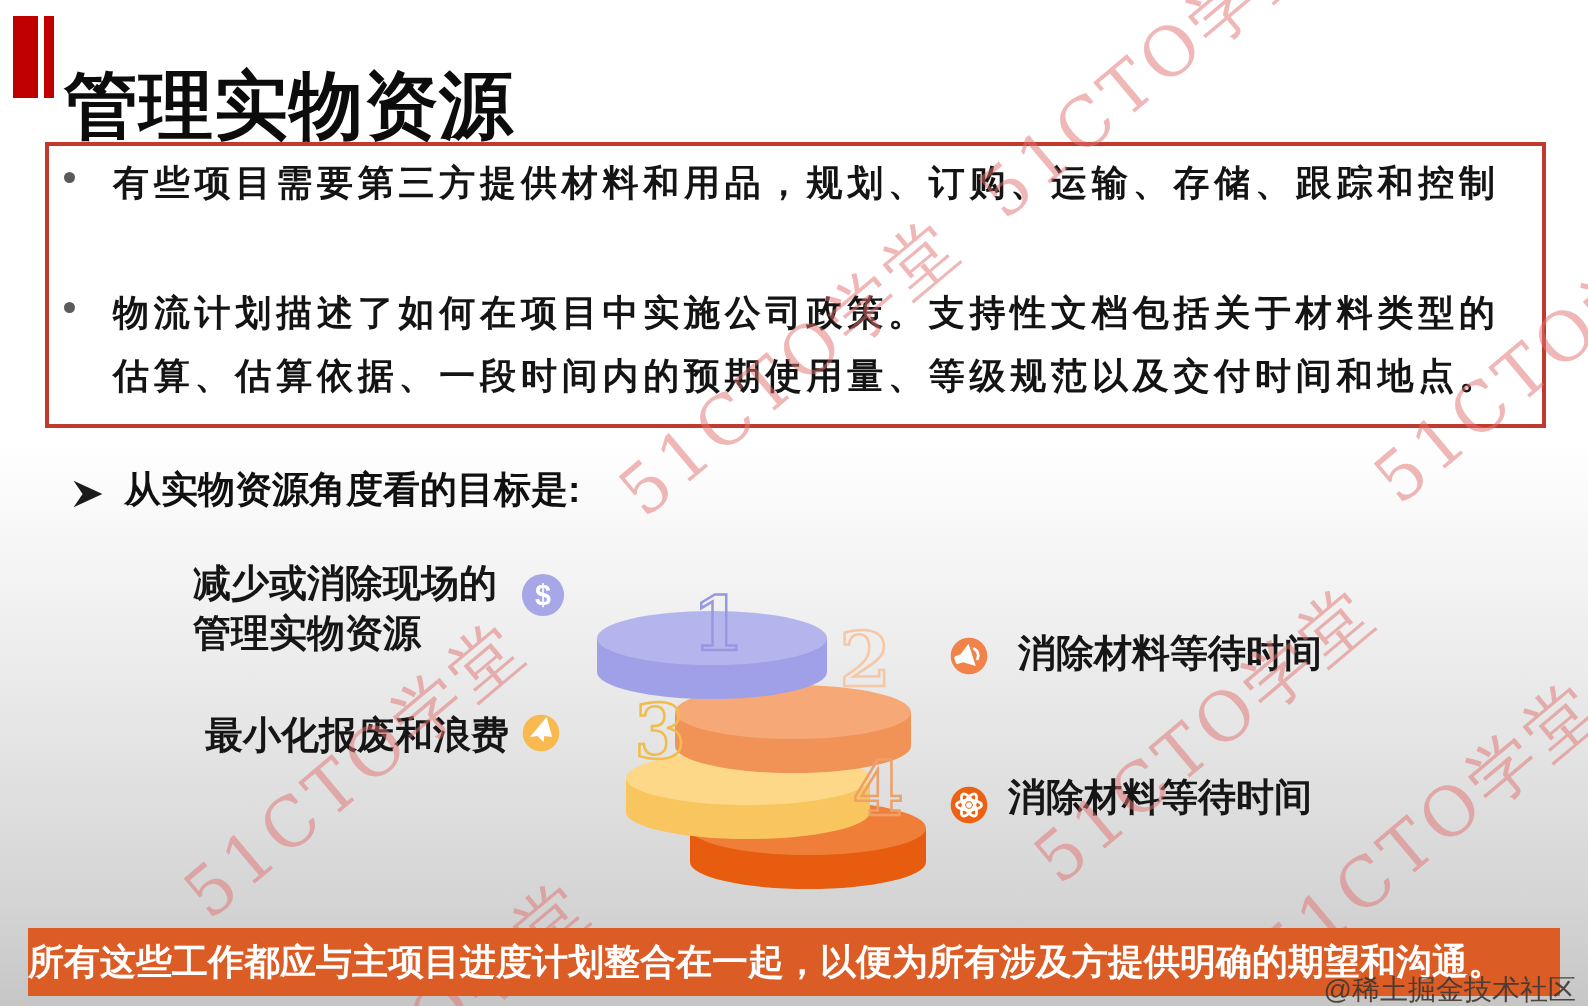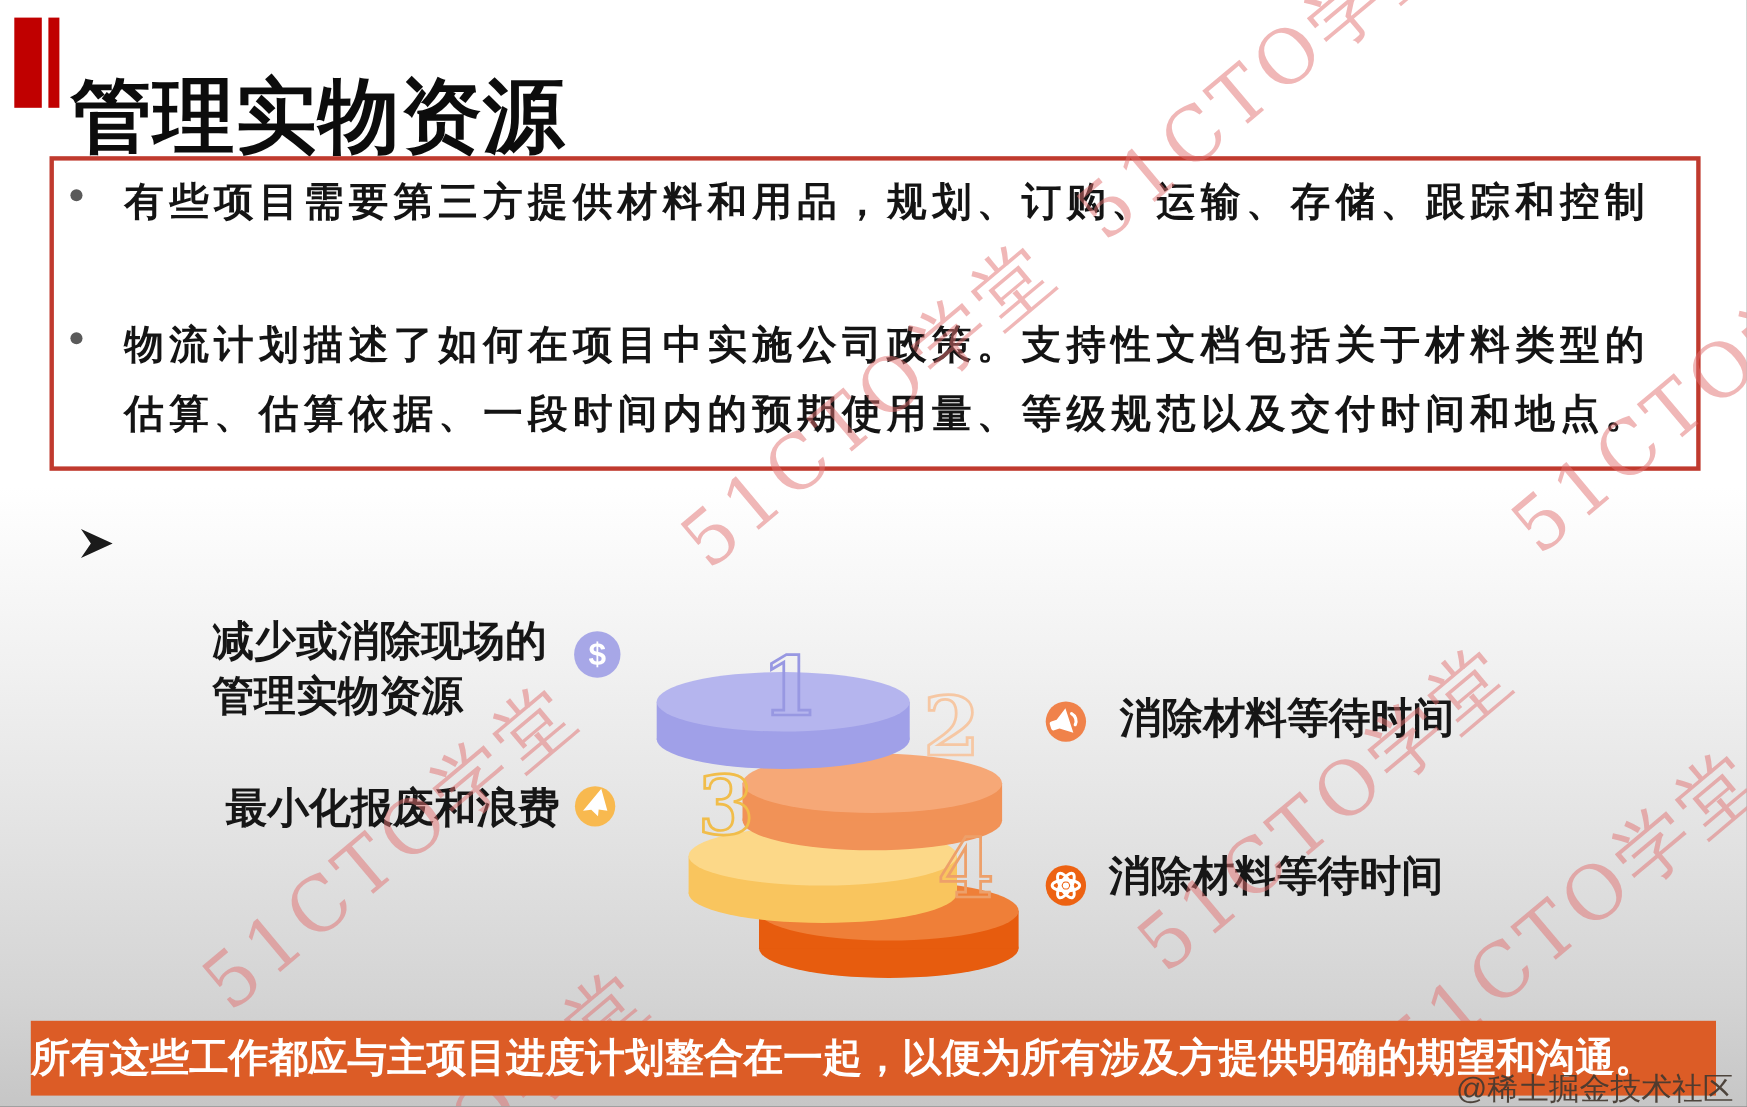--- a/index.html
+++ b/index.html
@@ -48,20 +48,21 @@
     <span class="dot" style="top:26px;"></span>
     <div class="box-line stretch" style="top:14px;">有些项目需要第三方提供材料和用品，规划、订购、运输、存储、跟踪和控制</div>
     <span class="dot" style="top:156px;"></span>
     <div class="box-line stretch" style="top:144px;">物流计划描述了如何在项目中实施公司政策。支持性文档包括关于材料类型的</div>
     <div class="box-line stretch" style="top:207px;">估算、估算依据、一段时间内的预期使用量、等级规范以及交付时间和地点。</div>
   </div>
 
   <svg class="arrow-svg" width="36" height="36" viewBox="0 0 30 30">
     <path d="M3 4 L27 15 L3 26 L10.5 15 Z" fill="#1b1b1b"></path>
   </svg>
+  <div class="goal-heading">从实物资源角度看的目标是:</div>
 
   <div class="goal-label" style="left:193px;top:558px;">
     <div>减少或消除现场的</div>
     <div>管理实物资源</div>
   </div>
   <div class="goal-label" style="left:205px;top:710px;">
     <div>最小化报废和浪费</div>
   </div>
 
   <div class="goal-label" style="left:1018px;top:628px;">

